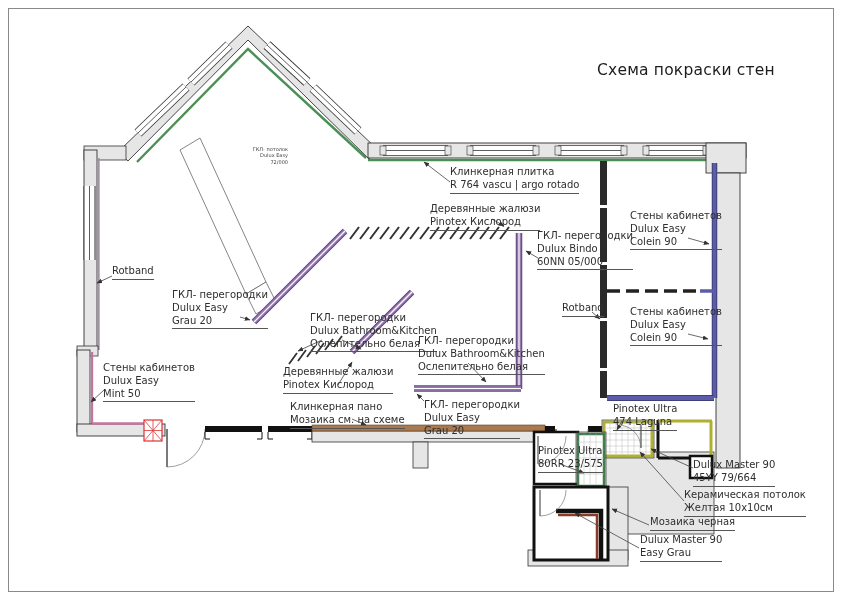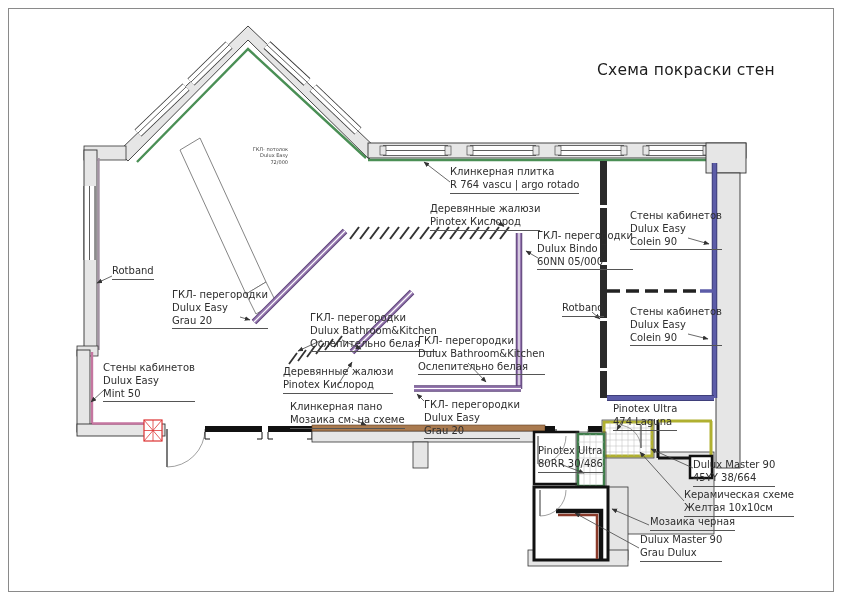--- a/index.html
+++ b/index.html
@@ -319,34 +319,34 @@
     <div>Grau 20</div>
   </div>
 
   <div class="lbl ul" style="left:613px;top:403px">
     <div>Pinotex Ultra</div>
     <div>474 Laguna</div>
   </div>
 
   <div class="lbl ul" style="left:538px;top:445px">
     <div>Pinotex Ultra</div>
-    <div>80RR 30/486</div>
+    <div>80RR 23/575</div>
   </div>
 
   <div class="lbl ul" style="left:693px;top:459px">
     <div>Dulux Master 90</div>
-    <div>45YY 38/664</div>
+    <div>45YY 79/664</div>
   </div>
 
   <div class="lbl ul" style="left:684px;top:489px">
-    <div>Керамическая схеме</div>
+    <div>Керамическая потолок</div>
     <div>Желтая 10x10см</div>
   </div>
 
   <div class="lbl ul" style="left:650px;top:516px">
     <div>Мозаика черная</div>
   </div>
 
   <div class="lbl ul" style="left:640px;top:534px">
     <div>Dulux Master 90</div>
-    <div>Grau Dulux</div>
+    <div>Easy Grau</div>
   </div>
 </div>
 
 </body></html>

